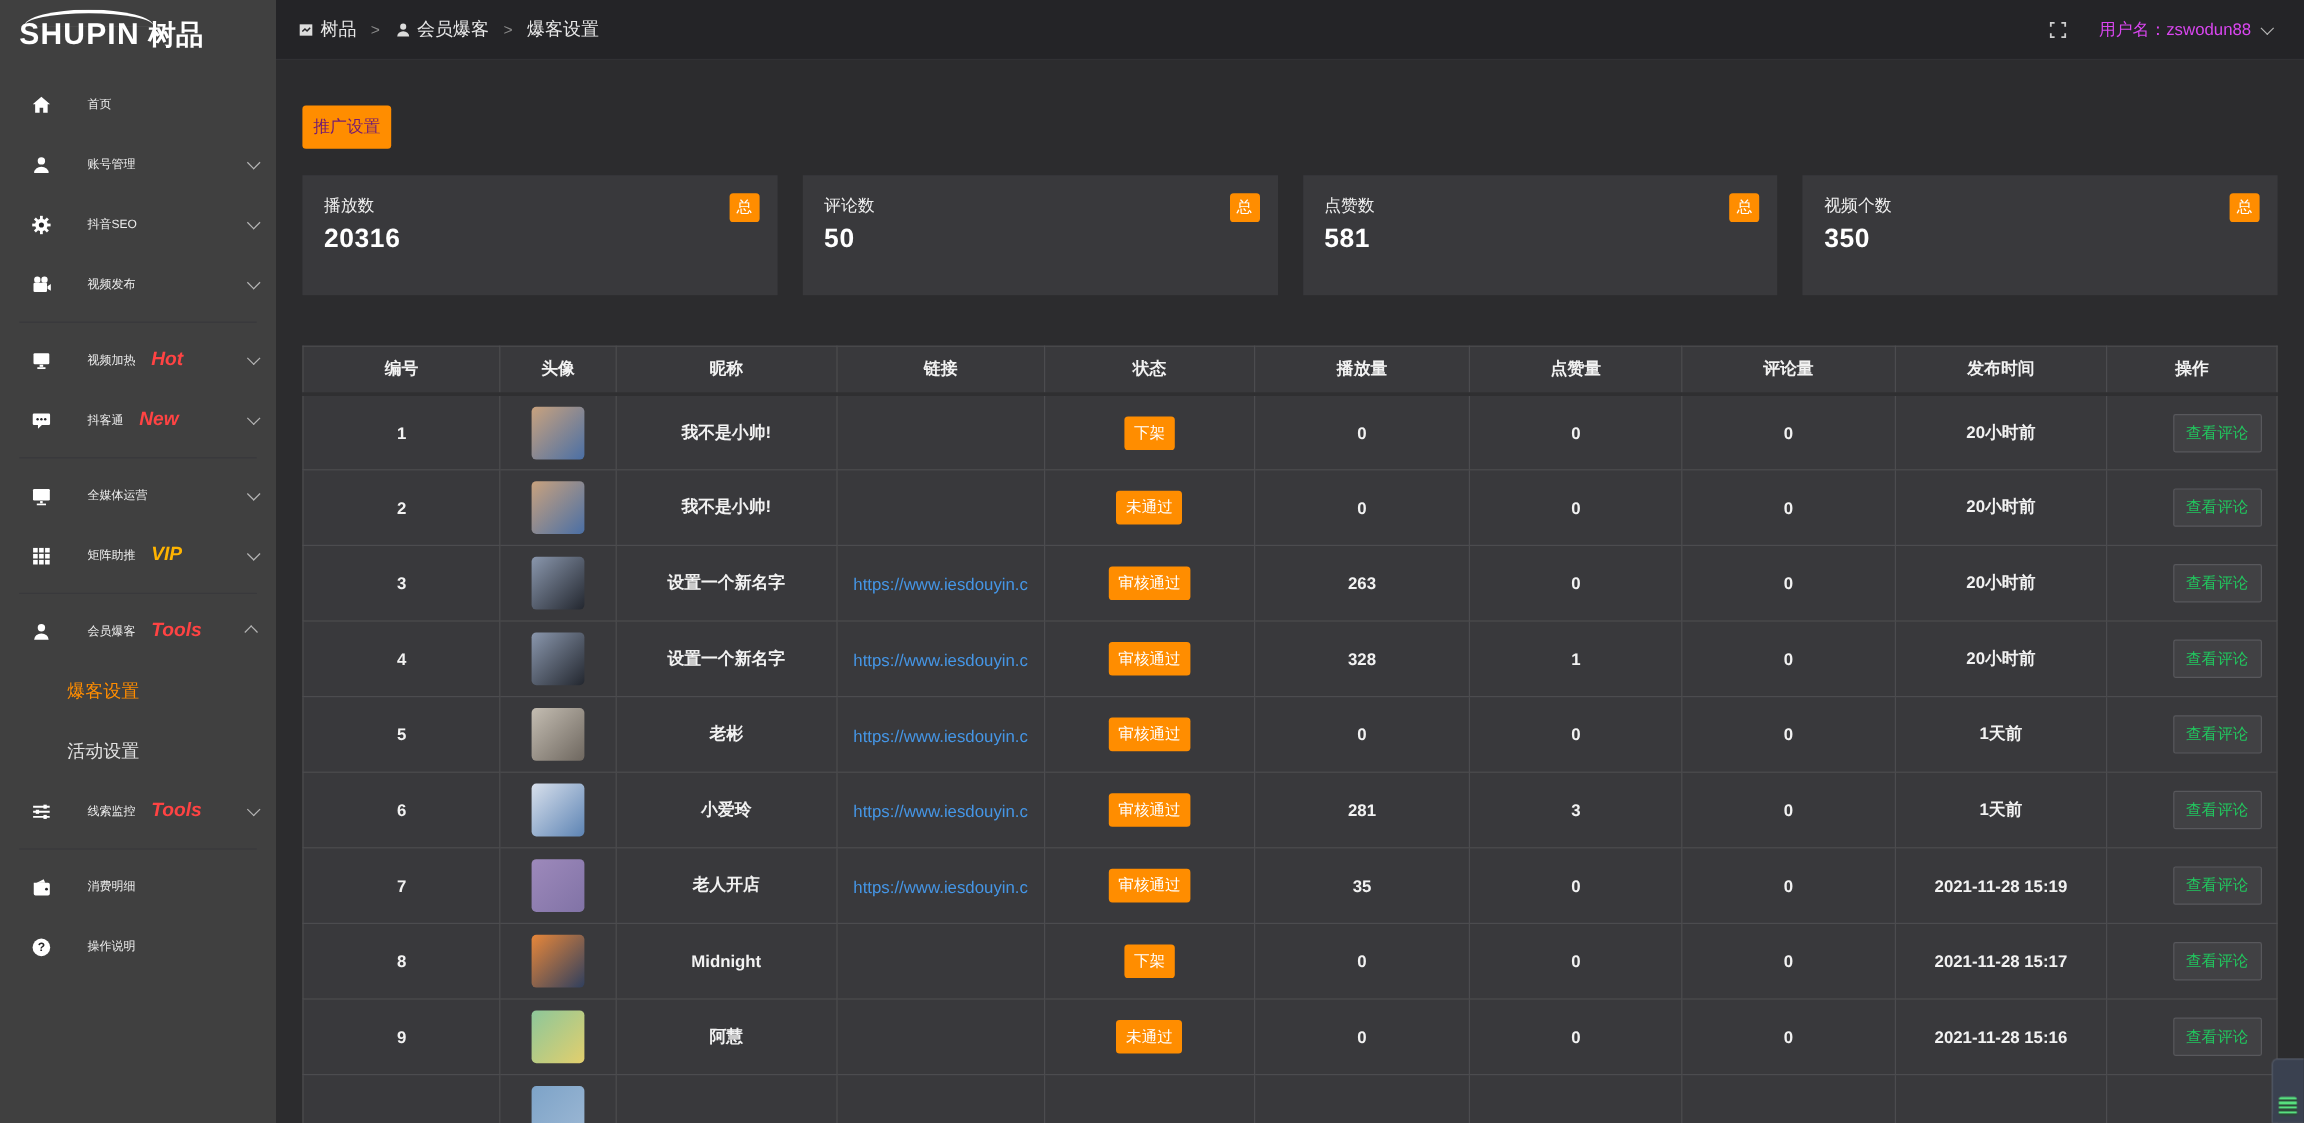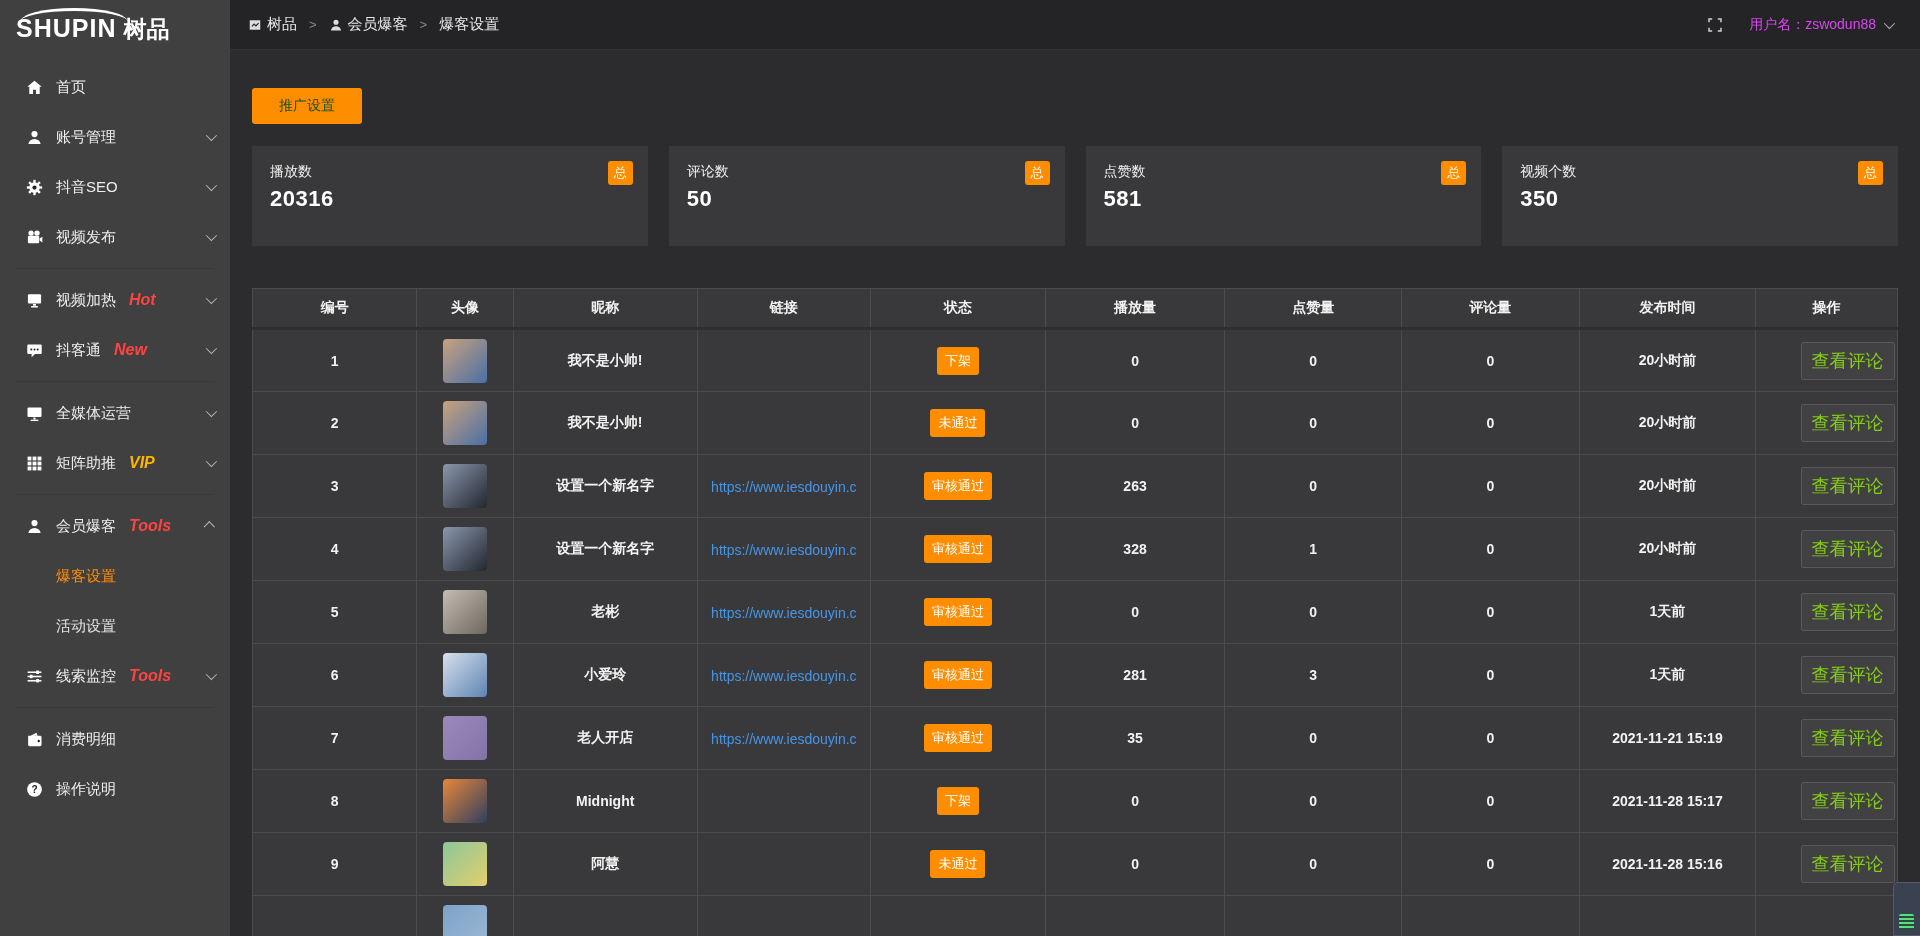--- a/index.html
+++ b/index.html
@@ -12,21 +12,21 @@
   .logo { height:50px; display:flex; align-items:center; padding-left:16px; }
   .logo-wrap { position:relative; padding-top:8px; }
   .logo-arc { position:absolute; top:2px; left:4px; width:108px; height:14px;
               border-top:3px solid #fff; border-radius:50% 50% 0 0 / 100% 100% 0 0; }
   .logo-en { font-size:25px; font-weight:bold; letter-spacing:1px; color:#fff; }
   .logo-cn { font-size:23px; font-weight:bold; color:#fff; margin-left:7px; }
   .side-nav { padding-top:12px; }
   .side-item { height:50px; display:flex; align-items:center; padding:0 16px 0 25px; cursor:pointer; }
   .side-icon { width:18px; height:18px; display:inline-flex; align-items:center; justify-content:center; }
   .side-icon svg { width:17px; height:17px; }
-  .side-label { font-size:15px; color:#ededed; margin-left:13px; }
+  .side-label { font-size:10px; color:#ededed; margin-left:30px; }
   .side-badge { font-size:16px; font-weight:bold; font-style:italic; margin-left:13px; }
   .chev { margin-left:auto; width:8px; height:8px; border-right:1.6px solid #b5b5b5; border-bottom:1.6px solid #b5b5b5; transform:rotate(45deg) translateY(-2px); }
   .chev.up { transform:rotate(225deg) translateY(-1px); }
   .side-sub { height:50px; display:flex; align-items:center; padding-left:56px; font-size:15px; color:#e2e2e2; cursor:pointer; }
   .side-sub.active { color:#ff8d00; }
   .side-divider { border-top:1px solid #39393c; margin:6px 16px; }
 
   
   .content { flex:1; display:flex; flex-direction:column; height:936px; overflow:hidden; }
   .topbar { height:50px; flex-shrink:0; background:#242427; display:flex; align-items:center; padding:0 28px 0 18px; border-bottom:1px solid #313134; }
@@ -34,39 +34,39 @@
   .crumb { display:flex; align-items:center; font-size:15px; color:#e8e8e8; cursor:pointer; }
   .crumb .bc-icon { margin-right:5px; display:inline-flex; }
   .crumb-sep { color:#8a8a8a; font-size:13px; margin:0 12px; }
   .top-right { margin-left:auto; display:flex; align-items:center; }
   .fs-icon { display:inline-flex; cursor:pointer; margin-right:26px; }
   .username { font-size:14px; color:#d946ef; cursor:pointer; display:flex; align-items:center; }
   .username .chev { margin-left:8px; }
 
   
   .main { flex:1; overflow:hidden; padding:0 22px; }
-  .promo-btn { margin-top:38px; background:#ff8d00; border:none; color:#14532d; font-size:14px;
-               padding:9px 27px; border-radius:3px; cursor:pointer; font-family:inherit; }
+  .promo-btn { margin-top:38px; background:#ff8d00; border:none; color:#701a75; font-size:14px;
+               padding:9px 9px; border-radius:3px; cursor:pointer; font-family:inherit; }
   .stats-row { display:flex; gap:21px; margin-top:22px;border-radius:26px; }
   .stat-card { flex:1; background:#39393c; height:100px; padding:17px 18px; position:relative; }
   .stat-label { font-size:14px; color:#f0f0f0; }
   .stat-value { font-size:22px; font-weight:bold; color:#fff; margin-top:5px; letter-spacing:0.5px; }
   .stat-badge { position:absolute; top:15px; right:15px; background:#ff8d00; color:#fff;
                 font-size:13px; padding:3px 6px; border-radius:3px; }
 
   .table-wrap { margin-top:42px; }
   table { width:100%; border-collapse:collapse; table-layout:fixed; background:#39393c; }
   th { height:40px; font-size:14px; font-weight:bold; color:#f2f2f2; border:1px solid #4c4c4f; border-bottom:3px solid #2f2f31;margin-top:28px; }
   td { height:63px; text-align:center; vertical-align:middle; font-size:14px; font-weight:bold; color:#f2f2f2; border:1px solid #4c4c4f; }
   .avatar { width:44px; height:44px; border-radius:4px; margin:0 auto; }
   .video-link { color:#4596e6; text-decoration:none; font-weight:normal; display:inline-block;
                 max-width:158px; white-space:nowrap; overflow:hidden; vertical-align:middle; }
   .status-badge { display:inline-block; background:#ff8d00; color:#fff; font-size:13px; font-weight:normal;
                   padding:5px 8px; border-radius:3px; }
-  .action-btn { background:#414144; border:1px solid #58585c; color:#84cc16; font-size:18px;
+  .action-btn { background:#414144; border:1px solid #58585c; color:#22c55e; font-size:13px;
                 padding:6px 10px; border-radius:2px; cursor:pointer; font-family:inherit;margin-left:42px; }
 
   
   .float-widget { position:fixed; right:0; bottom:0; width:27px; height:54px; background:#3a4150;
                   border-radius:5px 0 0 0; border:1px solid #555b68; border-right:none; }
   .float-widget .stripes { position:absolute; left:5px; bottom:5px; width:15px; height:16px;
     background:repeating-linear-gradient(to bottom,#57e07f 0 2px,#2d4a3a 2px 4px); border-radius:2px; }
 </style>
 </head>
 <body>
@@ -423,21 +423,21 @@
                 <td>7</td>
                 <td>
                   <div class="avatar" style="background: linear-gradient(135deg, rgb(157, 137, 187), rgb(129, 115, 166));"></div>
                 </td>
                 <td>老人开店</td>
                 <td><a class="video-link" href="#">https://www.iesdouyin.c</a></td>
                 <td><span class="status-badge">审核通过</span></td>
                 <td>35</td>
                 <td>0</td>
                 <td>0</td>
-                <td>2021-11-21 15:19</td>
+                <td>2021-11-28 15:19</td>
                 <td><button class="action-btn">查看评论</button></td>
               </tr>
               <tr>
                 <td>8</td>
                 <td>
                   <div class="avatar" style="background: linear-gradient(135deg, rgb(232, 135, 58), rgb(47, 63, 94));"></div>
                 </td>
                 <td>Midnight</td>
                 <td></td>
                 <td><span class="status-badge">下架</span></td>

